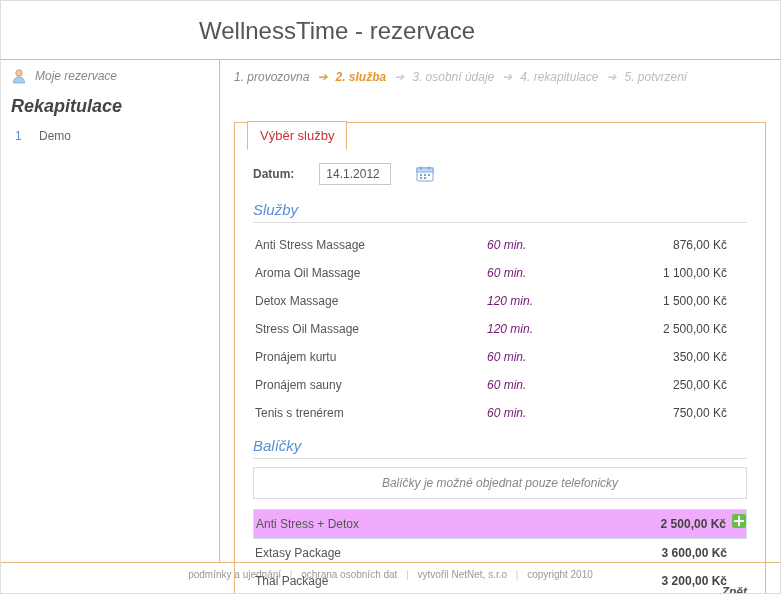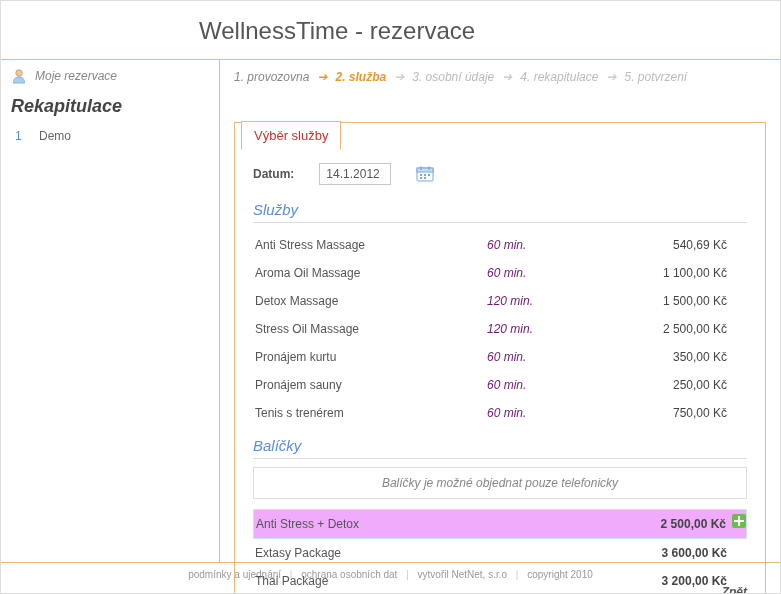--- a/index.html
+++ b/index.html
@@ -87,21 +87,21 @@
   .breadcrumbs .step.active { color: #e69a2e; font-weight: bold; font-style: italic;}
   .breadcrumbs .arrow { color: #ccc; }
   .breadcrumbs .arrow.active { color: #e69a2e; }
   .panel {
     margin: 0 14px 14px 14px;
     position: relative;
   }
   .tab {
     position: absolute;
     top: -1px;
-    left: 7px;
+    left: 13px;
     border: 1px solid #e6b87a;
     border-bottom: 1px solid #fff;
     background: #fff;
     padding: 6px 12px;
     font-size: 13px;
     color: #c83232;
     z-index: 2;
   }
   .panel-body {
     border: 1px solid #e6b87a;
@@ -259,21 +259,21 @@
                 <rect x="8" y="11" width="2" height="2" fill="#7aa7d9"></rect>
               </svg>
             </span>
           </div>
 
           <div class="section-h">Služby</div>
           <div class="svc-table" id="services-table">
               <div class="svc-row">
                 <span class="svc-name">Anti Stress Massage</span>
                 <span class="svc-dur">60 min.</span>
-                <span class="svc-price">540,69 Kč</span>
+                <span class="svc-price">876,00 Kč</span>
                 <span class="svc-plus"></span>
               </div>
               <div class="svc-row">
                 <span class="svc-name">Aroma Oil Massage</span>
                 <span class="svc-dur">60 min.</span>
                 <span class="svc-price">1 100,00 Kč</span>
                 <span class="svc-plus"></span>
               </div>
               <div class="svc-row">
                 <span class="svc-name">Detox Massage</span>

